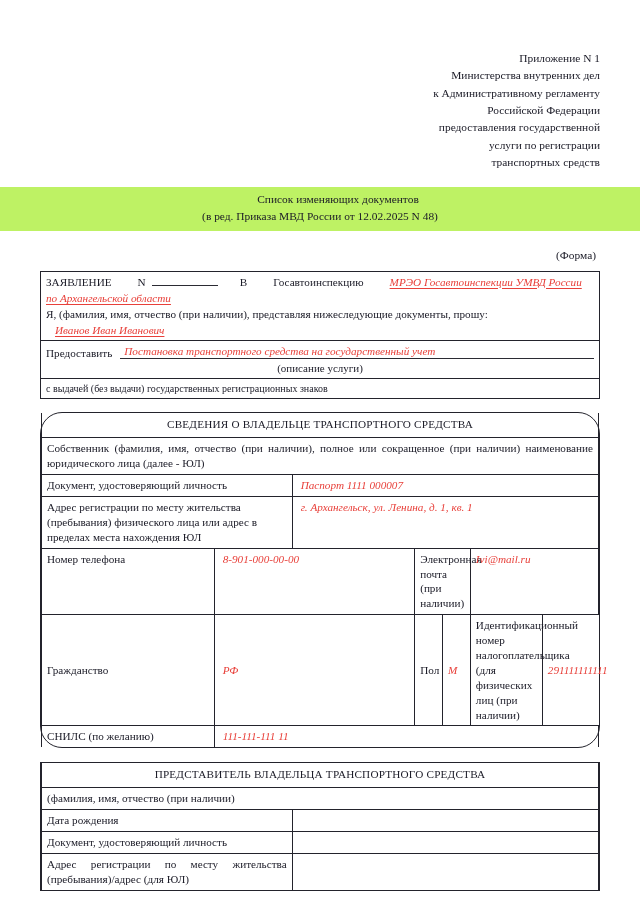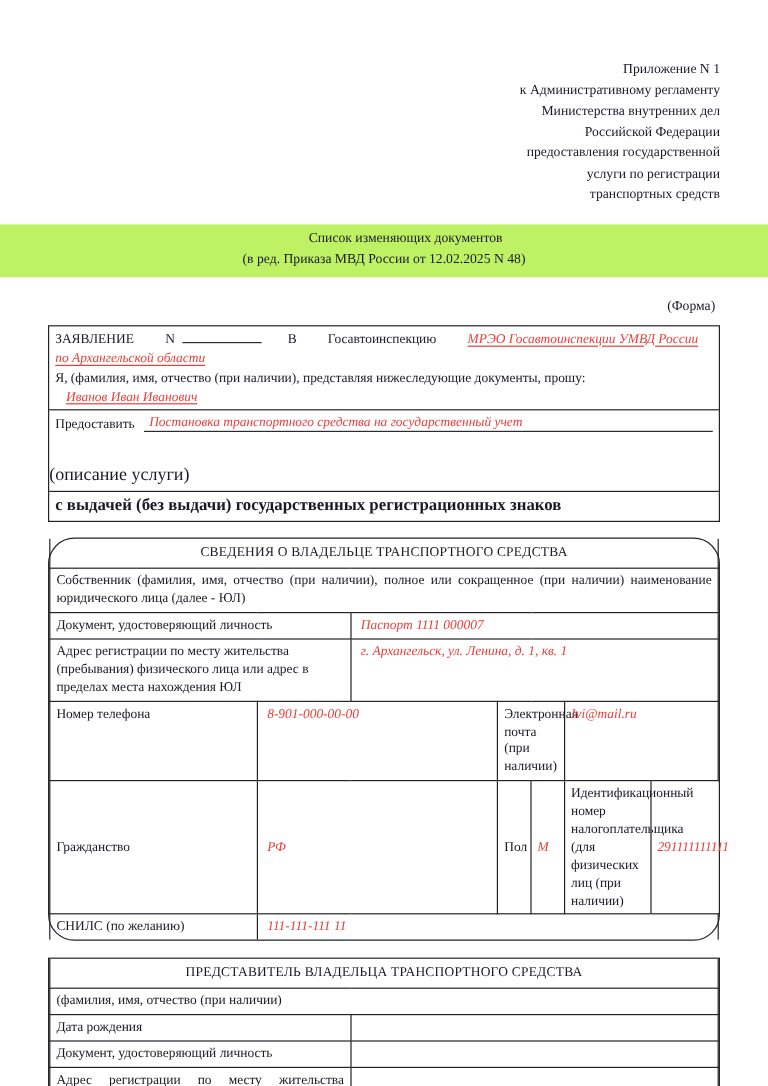--- a/index.html
+++ b/index.html
@@ -116,29 +116,27 @@
     font-size: 11.2px;
   }
   .provide-row .lbl { white-space: nowrap; padding-right: 8px; }
   .provide-val {
     flex: 1;
     border-bottom: 1px solid #2b2b33;
     padding-left: 4px;
     padding-bottom: 1px;
   }
   .caption-center {
-    text-align: left;
-    font-size: 15px;
+    text-align: center;
+    font-size: 11px;
     padding: 3px 0 4px 0;
-    margin-top: 25px;
   }
   .issue-line {
     padding: 4px 5px 4px 5px;
-    font-size: 14px;
-    font-weight: bold;
+    font-size: 10px;
   }
 
   
   table.grid {
     width: 100%;
     border-collapse: collapse;
     font-size: 11.2px;
     table-layout: fixed;
   }
   table.grid td {
@@ -161,22 +159,22 @@
   .cellv { padding-left: 8px !important; }
   .mid { vertical-align: middle !important; }
 </style>
 </head>
 <body>
 
 <div class="page">
 
   <div class="doc-head">
     <div>Приложение N 1</div>
+    <div>Министерства внутренних дел</div>
     <div>к Административному регламенту</div>
-    <div>Министерства внутренних дел</div>
     <div>Российской Федерации</div>
     <div>предоставления государственной</div>
     <div>услуги по регистрации</div>
     <div>транспортных средств</div>
   </div>
 
   <div class="rev-band">
     <div class="r1">Список изменяющих документов</div>
     <div>(в ред. Приказа МВД России от 12.02.2025 N 48)</div>
   </div>

